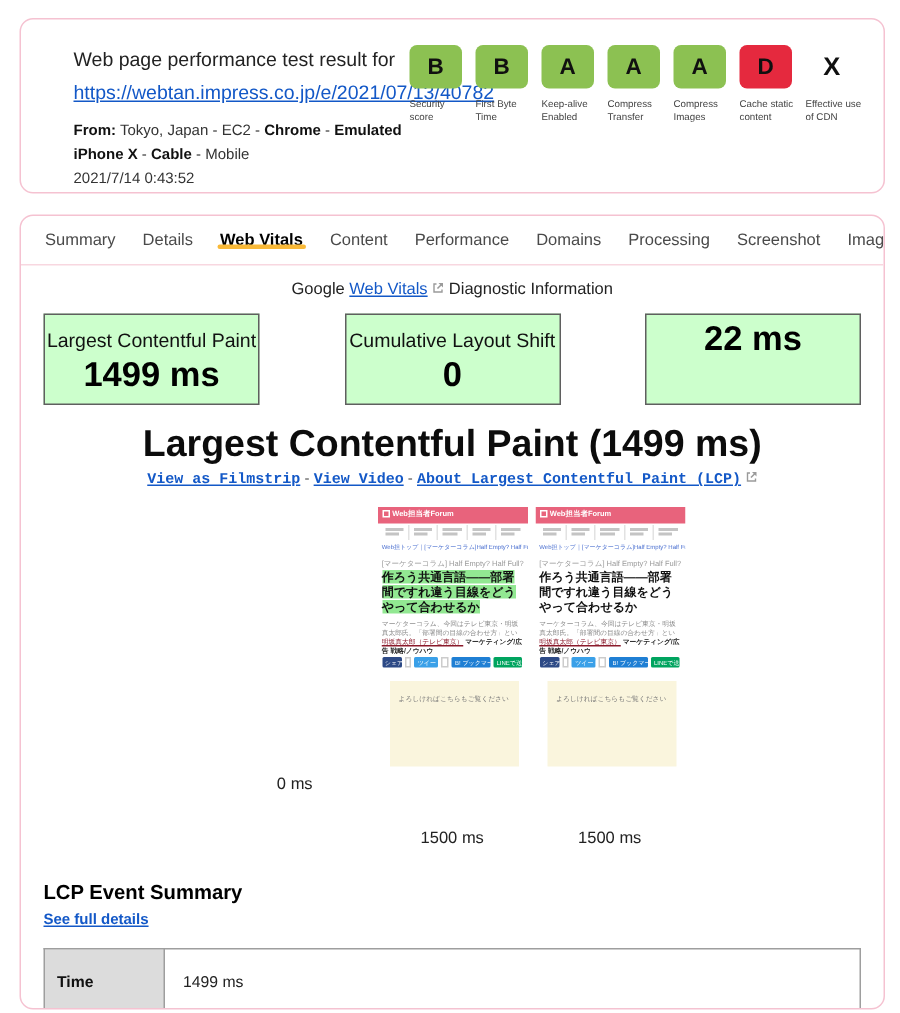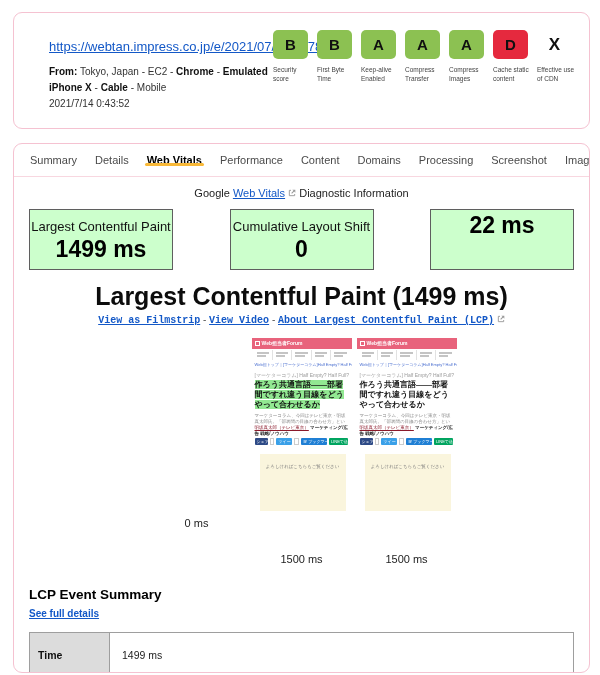--- a/index.html
+++ b/index.html
@@ -97,20 +97,21 @@
   .sum-table td { border:1px solid #9e9e9e; font-size:10.5px; padding:16px 8px; color:#222;
     height:19px; }
   .sum-table td.lab { background:#dcdcdc; font-weight:bold; width:80px; color:#111; }
   .sum-table td.val { padding-left:12px; }
 </style>
 </head>
 <body>
 
 <div class="top-card">
   <div class="test-info">
+    <div class="ti-title">Web page performance test result for</div>
     <a class="ti-url">https://webtan.impress.co.jp/e/2021/07/13/40782</a>
     <div class="ti-from"><b>From:</b><span> Tokyo, Japan - EC2 - </span><b>Chrome</b><span> - </span><b>Emulated iPhone X</b><span> - </span><b>Cable</b><span> - Mobile</span></div>
     <div class="ti-date">2021/7/14 0:43:52</div>
   </div>
 
   <div class="grades">
     <div class="grade">
       <div class="badge">B</div>
       <div class="grade-label">Security score</div>
     </div>
@@ -140,22 +141,22 @@
     </div>
   </div>
 </div>
 
 <div class="main-card">
 
   <nav class="tabs">
     <div class="tab">Summary</div>
     <div class="tab">Details</div>
     <div class="tab active">Web Vitals</div>
+    <div class="tab">Content</div>
     <div class="tab">Performance</div>
-    <div class="tab">Content</div>
     <div class="tab">Domains</div>
     <div class="tab">Processing</div>
     <div class="tab">Screenshot</div>
     <div class="tab">
         <span>Image Analysis</span>
       </div>
 
   </nav>
 
   <div class="google-line"><span>Google </span><a>Web Vitals</a>

